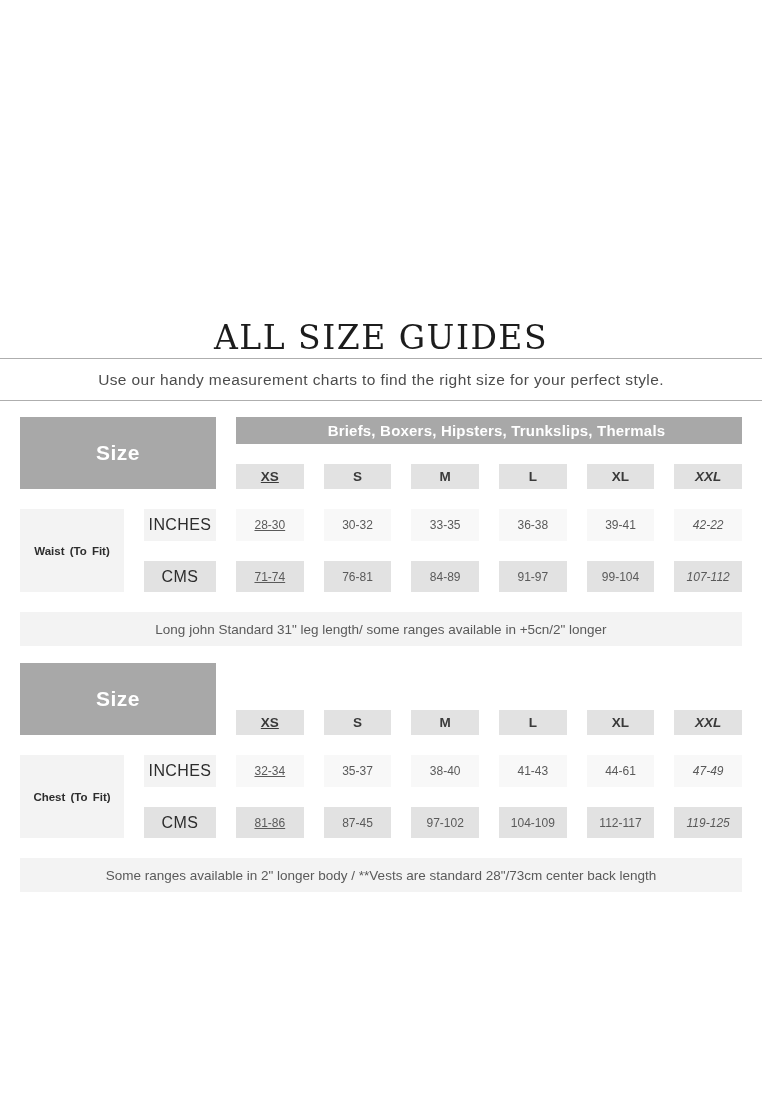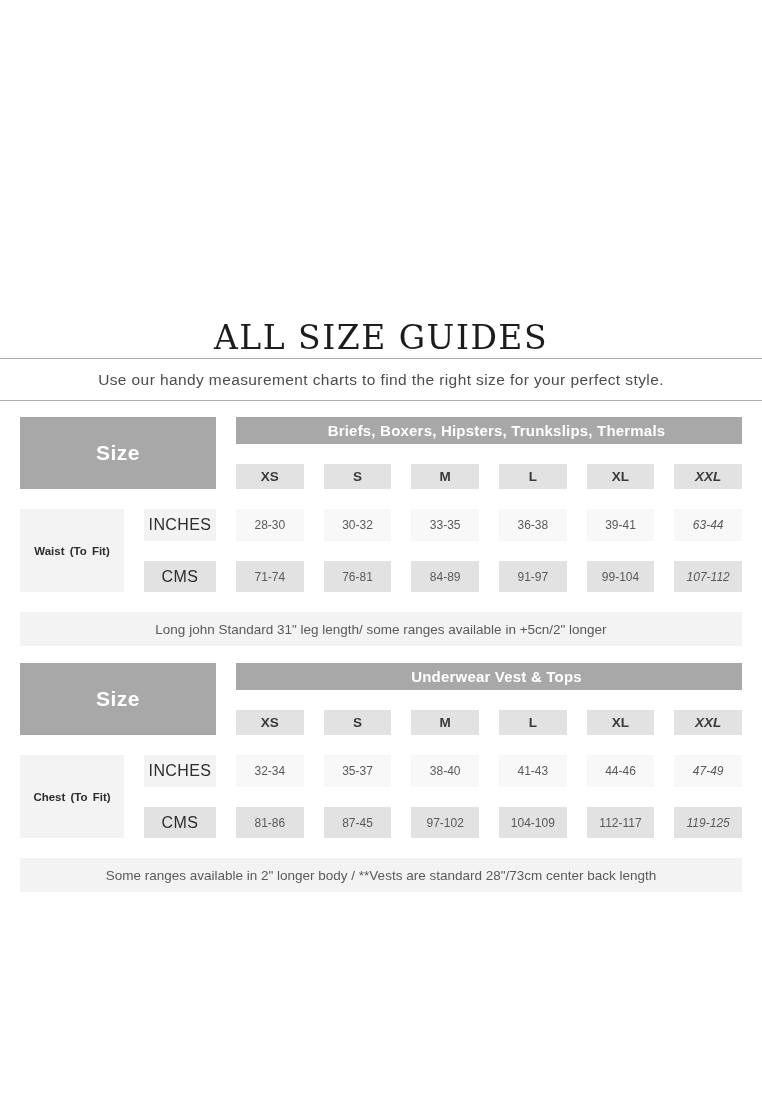--- a/index.html
+++ b/index.html
@@ -70,21 +70,21 @@
     letter-spacing: 0.2px;
     padding-left: 15px;
   }
   .c-sz {
     grid-row: 2;
     background: #e2e2e2;
     color: #3a3a3a;
     font-weight: bold;
     font-size: 13.5px;
   }
-  .col3 { grid-column: 3; } .col4 { grid-column: 4; } .col5 { grid-column: 5; }
+  .col3 { grid-column: 3; text-decoration: underline; } .col4 { grid-column: 4; } .col5 { grid-column: 5; }
   .col6 { grid-column: 6; } .col7 { grid-column: 7; } .col8 { grid-column: 8; font-style: italic; }
 
   .c-rowlabel {
     grid-area: 3 / 1 / 5 / 2;
     background: #f3f3f3;
     color: #2d2d2d;
     font-weight: bold;
     font-size: 11.5px;
     word-spacing: 2px;
   }
@@ -130,52 +130,51 @@
   <div class="cell c-sz col8">XXL</div>
 
   <div class="cell c-rowlabel">Waist (To Fit)</div>
 
   <div class="cell c-unit u-in">INCHES</div>
   <div class="cell v v-in col3">28-30</div>
   <div class="cell v v-in col4">30-32</div>
   <div class="cell v v-in col5">33-35</div>
   <div class="cell v v-in col6">36-38</div>
   <div class="cell v v-in col7">39-41</div>
-  <div class="cell v v-in col8">63-44</div>
+  <div class="cell v v-in col8">42-22</div>
 
   <div class="cell c-unit u-cm">CMS</div>
   <div class="cell v v-cm col3">71-74</div>
   <div class="cell v v-cm col4">76-81</div>
   <div class="cell v v-cm col5">84-89</div>
   <div class="cell v v-cm col6">91-97</div>
   <div class="cell v v-cm col7">99-104</div>
   <div class="cell v v-cm col8">107-112</div>
 
   <div class="cell c-note">Long john Standard 31" leg length/ some ranges available in +5cn/2" longer</div>
 </div>
 
 <div class="sg-table second">
   <div class="cell c-size">Size</div>
-  <div class="cell c-cat">Underwear Vest &amp; Tops</div>
 
   <div class="cell c-sz col3">XS</div>
   <div class="cell c-sz col4">S</div>
   <div class="cell c-sz col5">M</div>
   <div class="cell c-sz col6">L</div>
   <div class="cell c-sz col7">XL</div>
   <div class="cell c-sz col8">XXL</div>
 
   <div class="cell c-rowlabel">Chest (To Fit)</div>
 
   <div class="cell c-unit u-in">INCHES</div>
   <div class="cell v v-in col3">32-34</div>
   <div class="cell v v-in col4">35-37</div>
   <div class="cell v v-in col5">38-40</div>
   <div class="cell v v-in col6">41-43</div>
-  <div class="cell v v-in col7">44-46</div>
+  <div class="cell v v-in col7">44-61</div>
   <div class="cell v v-in col8">47-49</div>
 
   <div class="cell c-unit u-cm">CMS</div>
   <div class="cell v v-cm col3">81-86</div>
   <div class="cell v v-cm col4">87-45</div>
   <div class="cell v v-cm col5">97-102</div>
   <div class="cell v v-cm col6">104-109</div>
   <div class="cell v v-cm col7">112-117</div>
   <div class="cell v v-cm col8">119-125</div>
 

